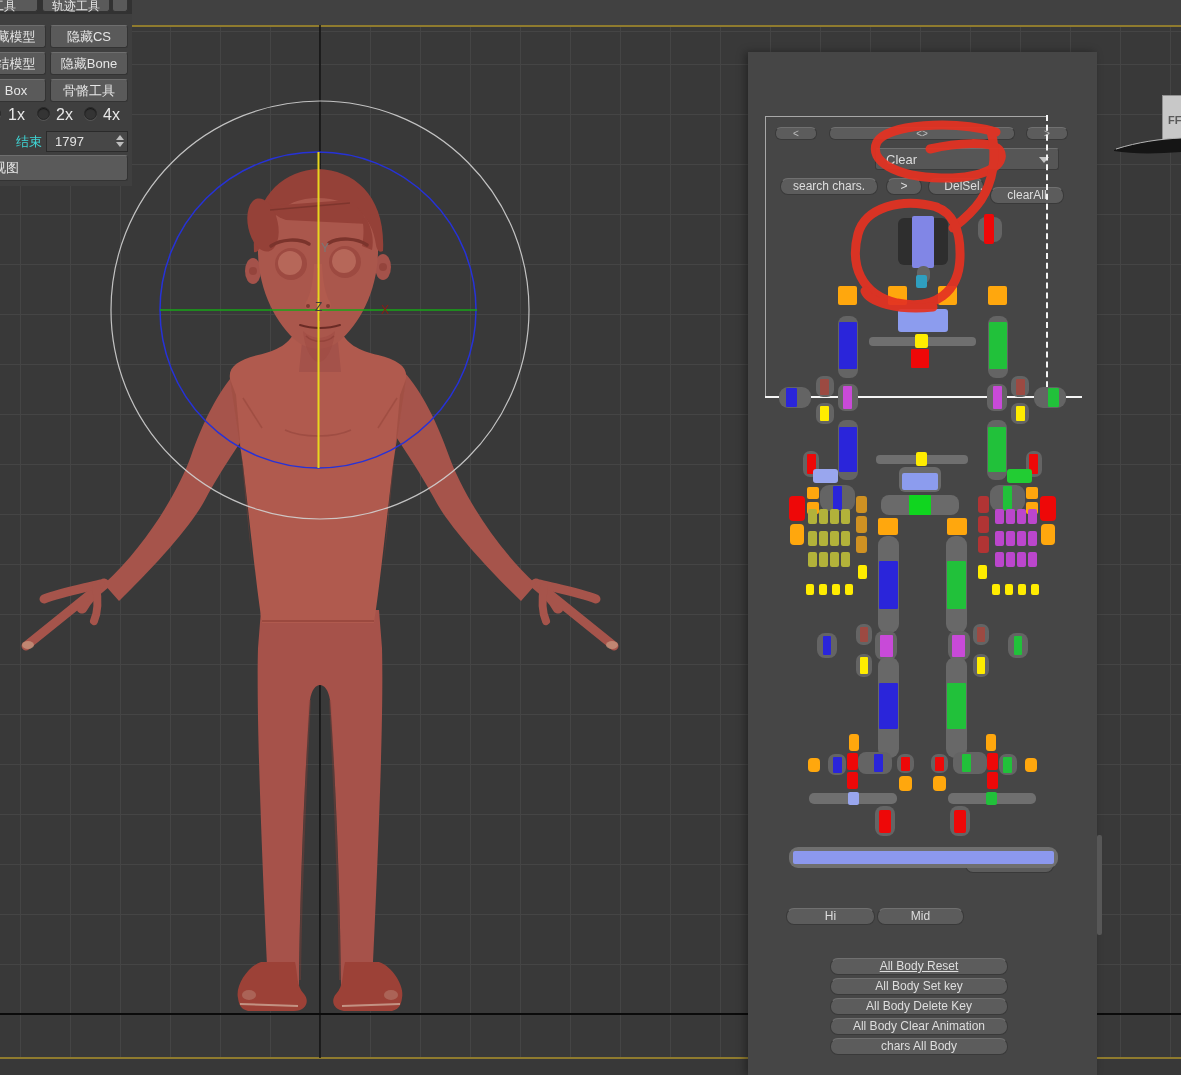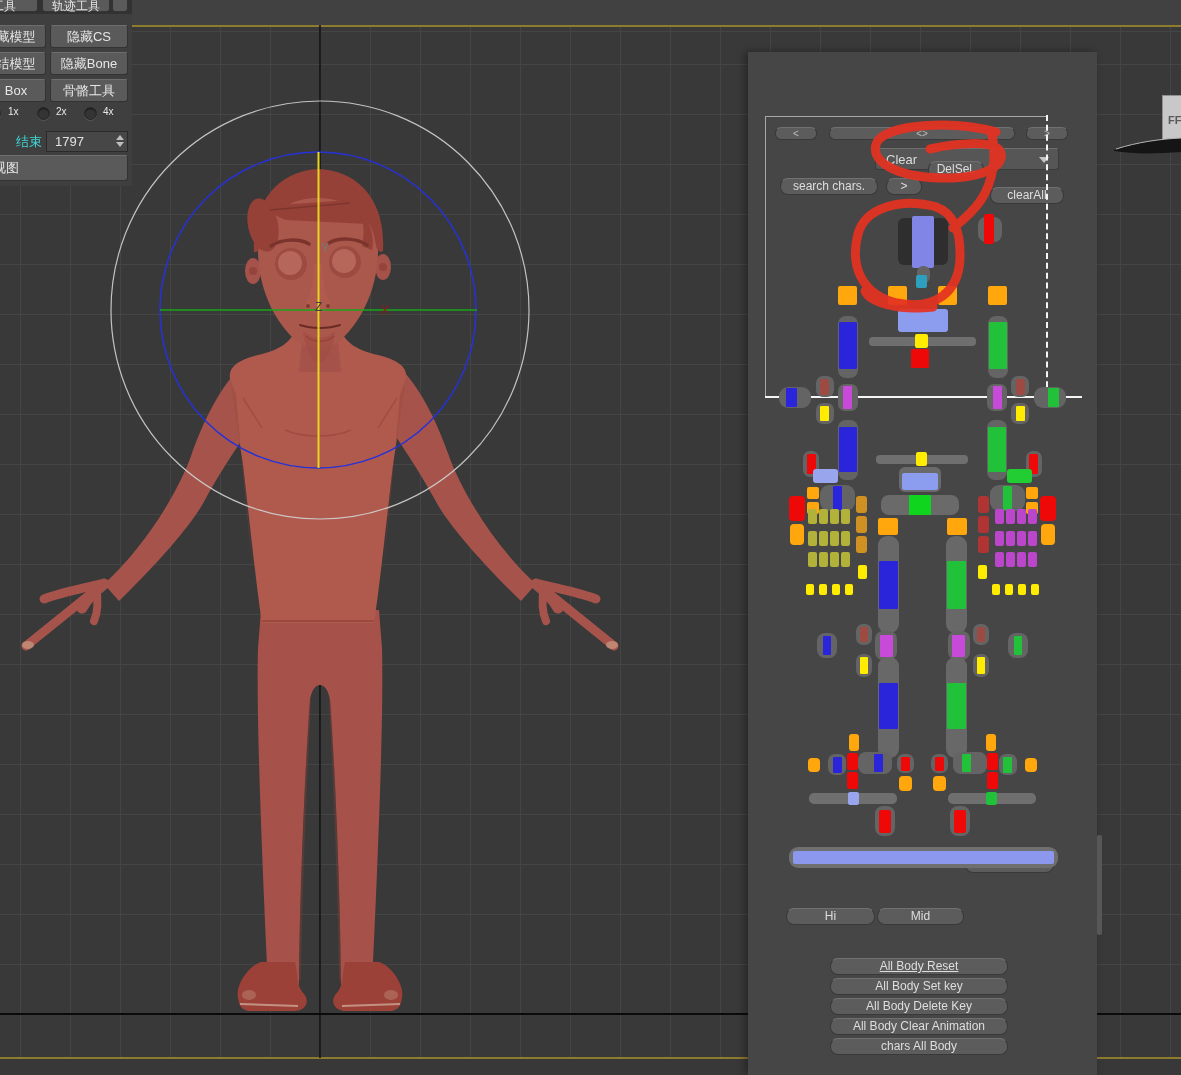--- a/index.html
+++ b/index.html
@@ -20,21 +20,21 @@
   .olive.bottom{left:0;top:1057px;width:1181px;}
   #viewport-svg{position:absolute;left:0;top:0;z-index:3;}
   
   .toolbar{position:absolute;left:0;top:0;width:132px;height:186px;background:#3f3f3f;z-index:8;overflow:hidden;}
   .toolbar .tabstrip{position:absolute;left:0;top:0;width:132px;height:14px;background:#323232;}
   .tbtn{position:absolute;background:#5a5a5a;border:1px solid #333;border-top-color:#6e6e6e;
         border-radius:3px;color:#e6e6e6;font-size:13px;text-align:center;line-height:21px;}
   .tab{height:19px;line-height:24px;font-size:12px;top:-7px;}
   .radio-dot{position:absolute;width:13px;height:13px;border-radius:50%;background:#343434;
              border:1px solid #272727;box-shadow:inset 0 1px 1px rgba(0,0,0,.6),0 1px 0 #555;}
-  .radio-label{position:absolute;color:#e8e8e8;font-size:10px;}
+  .radio-label{position:absolute;color:#e8e8e8;font-size:16px;}
   .end-label{position:absolute;color:#3fd6d6;font-size:13px;}
   .spinner{position:absolute;background:#474747;border:1px solid #2a2a2a;color:#e2e2e2;
            font-size:13px;line-height:19px;padding-left:8px;}
   .spin-arrows{position:absolute;right:2px;top:2px;width:11px;height:16px;}
   .spin-arrows .up{width:0;height:0;border-left:4px solid transparent;border-right:4px solid transparent;
                    border-bottom:5px solid #bdbdbd;margin:1px auto 2px;}
   .spin-arrows .dn{width:0;height:0;border-left:4px solid transparent;border-right:4px solid transparent;
                    border-top:5px solid #bdbdbd;margin:0 auto;}
   
   .ff-panel{position:absolute;left:1162px;top:95px;width:22px;height:48px;background:#c8c8c8;
@@ -220,21 +220,21 @@
   <div class="pbtn sm" style="left:829px;top:127px;width:186px;height:13px;">&lt;&gt;</div>
   <div class="pbtn sm" style="left:1026px;top:127px;width:42px;height:13px;">&gt;</div>
 
   <div class="dropdown">
     <div class="txt">Clear</div>
     <div class="arrow"></div>
   </div>
 
   <div class="pbtn act" style="left:780px;top:178px;width:98px;height:17px;">search chars.</div>
   <div class="pbtn act" style="left:886px;top:178px;width:36px;height:17px;">&gt;</div>
-  <div class="pbtn act" style="left:928px;top:161px;width:56px;height:17px;">DelSel.</div>
+  <div class="pbtn act" style="left:928px;top:178px;width:56px;height:17px;text-align:right;">DelSel.</div>
   <div class="pbtn act" style="left:990px;top:187px;width:74px;height:17px;">clearAll</div>
 
   <div class="pbtn act" style="left:786px;top:908px;width:89px;height:17px;">Hi</div>
   <div class="pbtn act" style="left:877px;top:908px;width:87px;height:17px;">Mid</div>
   <div class="pbtn act" style="left:965px;top:856px;width:89px;height:17px;">Sliced</div>
 
   <div class="pbtn big" style="left:830px;top:958px;width:178px;height:17px;text-decoration:underline;">All Body Reset</div>
   <div class="pbtn big" style="left:830px;top:978px;width:178px;height:17px;">All Body Set key</div>
   <div class="pbtn big" style="left:830px;top:998px;width:178px;height:17px;">All Body Delete Key</div>
   <div class="pbtn big" style="left:830px;top:1018px;width:178px;height:17px;">All Body Clear Animation</div>

